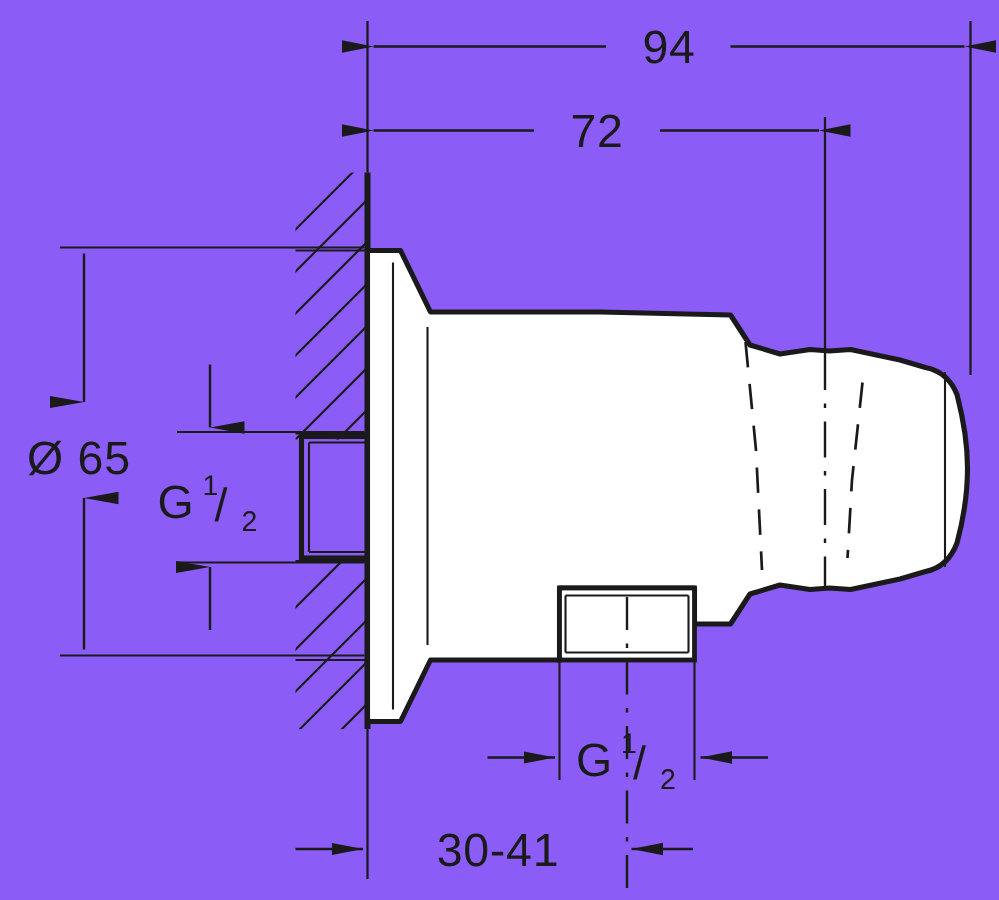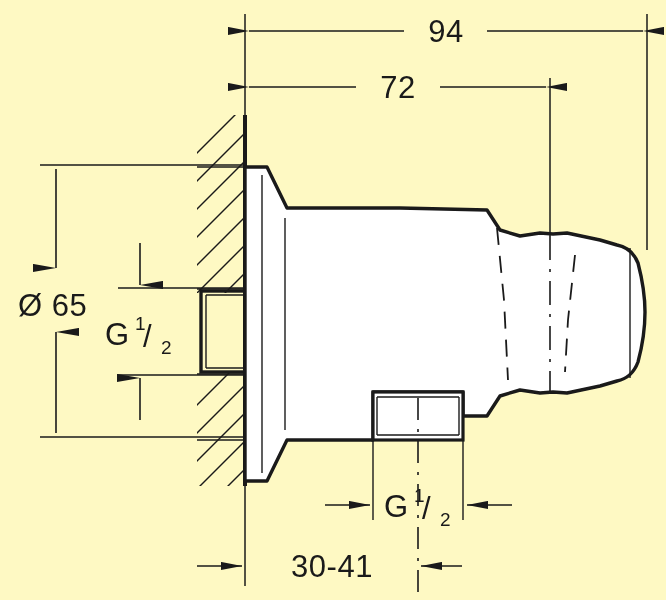--- a/index.html
+++ b/index.html
@@ -10,21 +10,21 @@
   body {
     width: 666px;
     height: 600px;
     font-family: "Liberation Sans", sans-serif;
     overflow: hidden;
   }
   #drawing-root {
     position: relative;
     width: 666px;
     height: 600px;
-    background: #fef9c3;
+    background: #8b5cf6;
   }
   svg#tech-drawing {
     display: block;
     width: 666px;
     height: 600px;
   }
   .dim-text {
     font-family: "Liberation Sans", sans-serif;
     font-size: 31px;
     fill: #1a1a1a;

